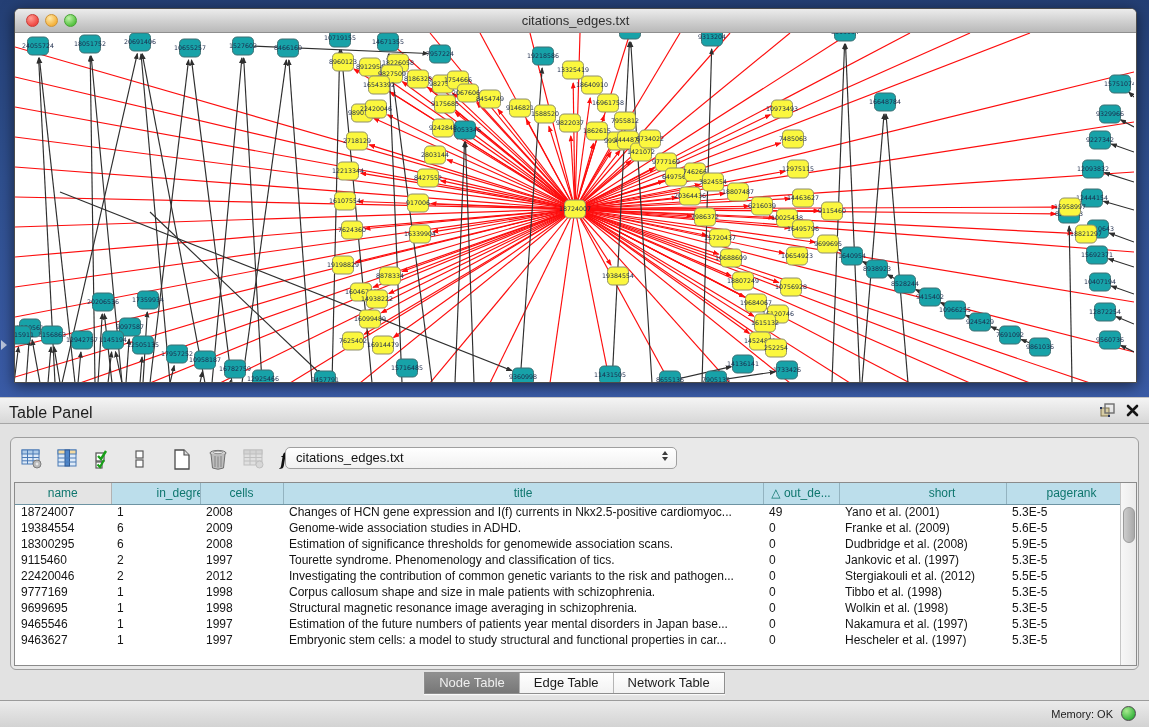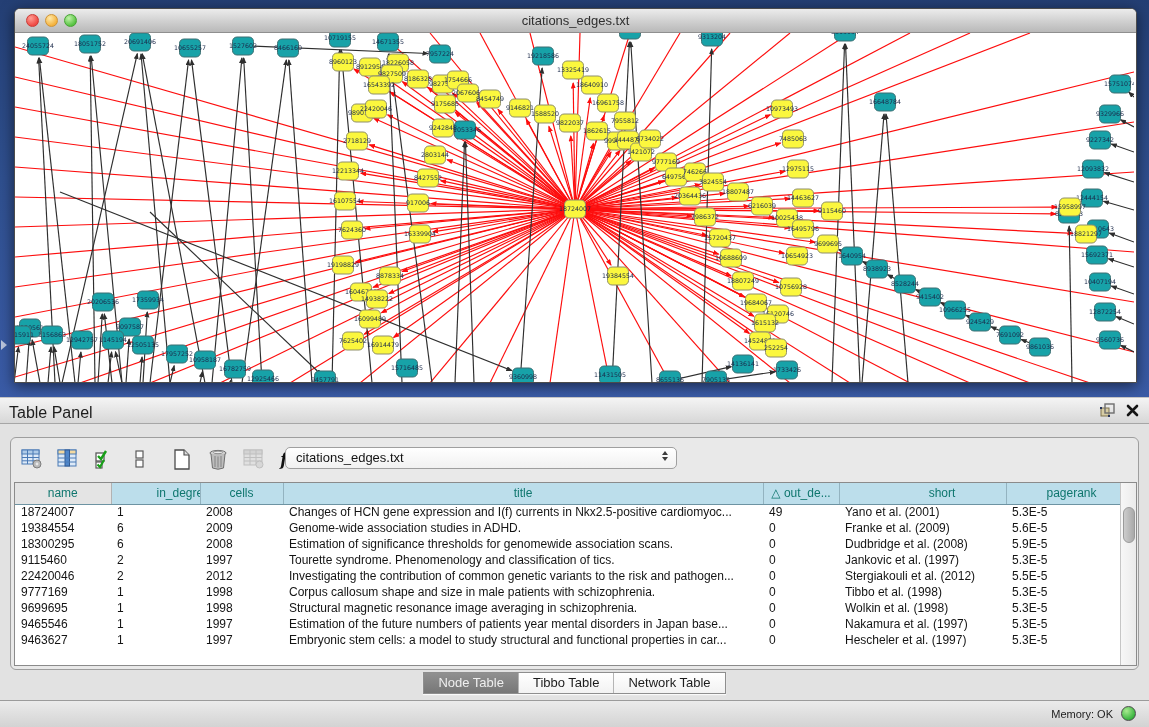--- a/index.html
+++ b/index.html
@@ -729,21 +729,21 @@
       </table>
       <div class="vscroll">
         <div class="thumb"></div>
       </div>
     </div>
   </div>
 
   <div class="tabs">
     <div class="seg">
       <span class="tab sel">Node Table</span>
-      <span class="tab">Tibbo Table</span>
+      <span class="tab">Edge Table</span>
       <span class="tab">Network Table</span>
     </div>
   </div>
 </div>
 
 <div class="statusbar">
   <span class="mem">Memory: OK</span>
   <span class="dot"></span>
 </div>
 

